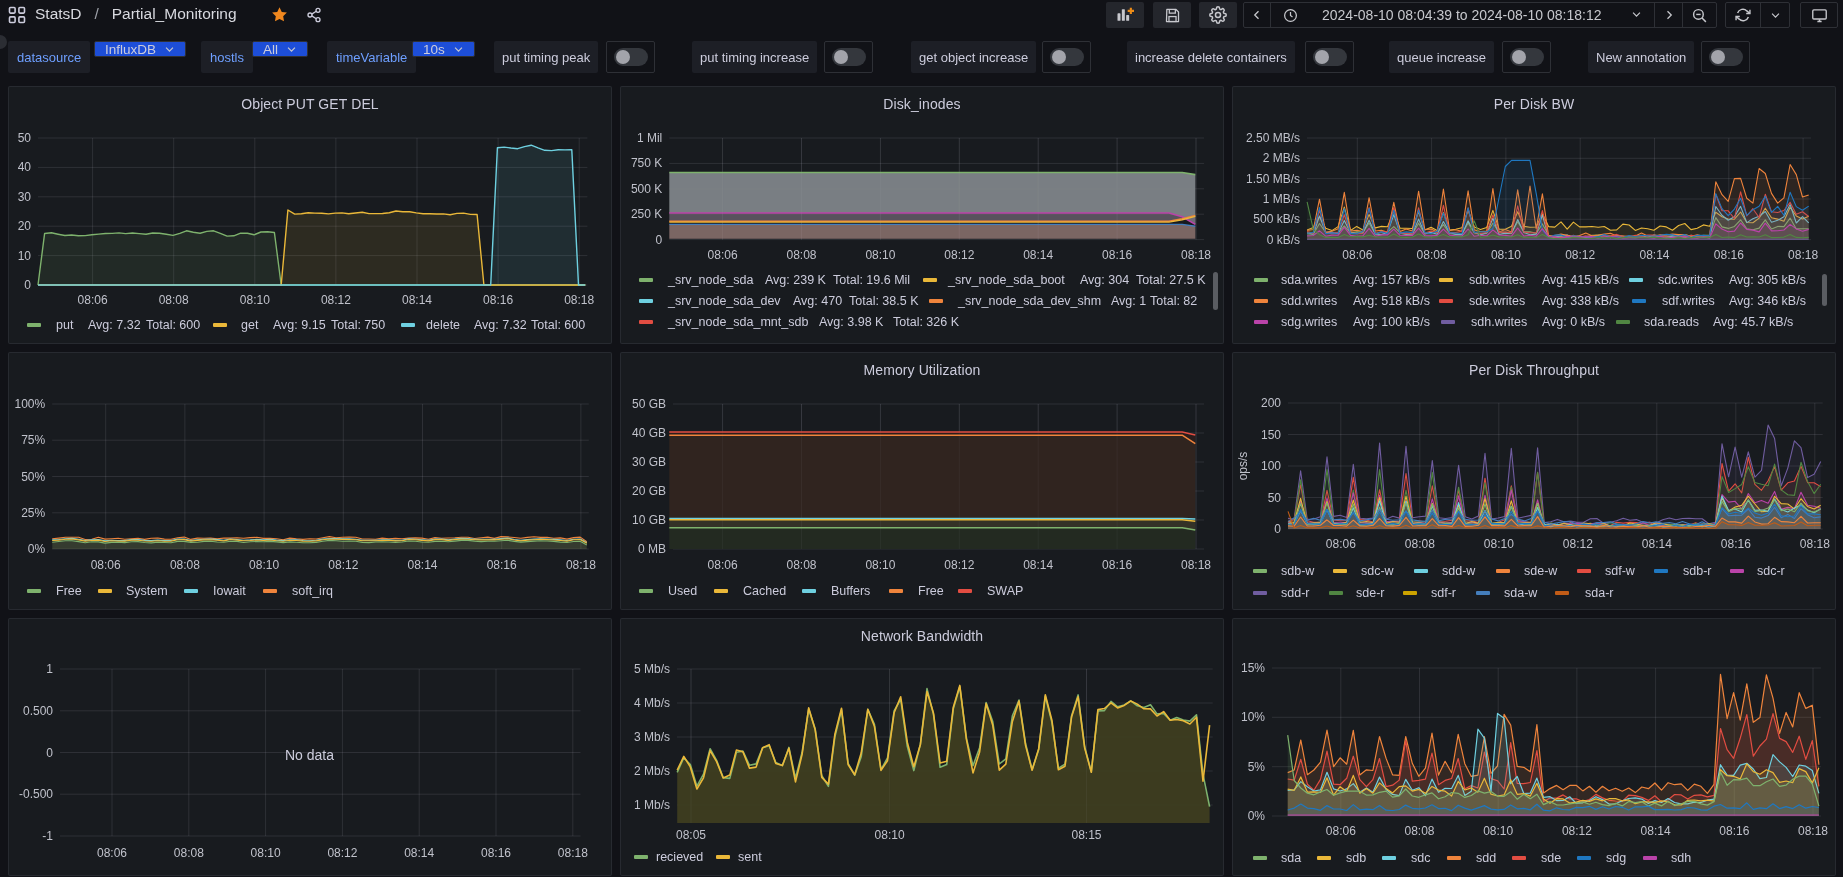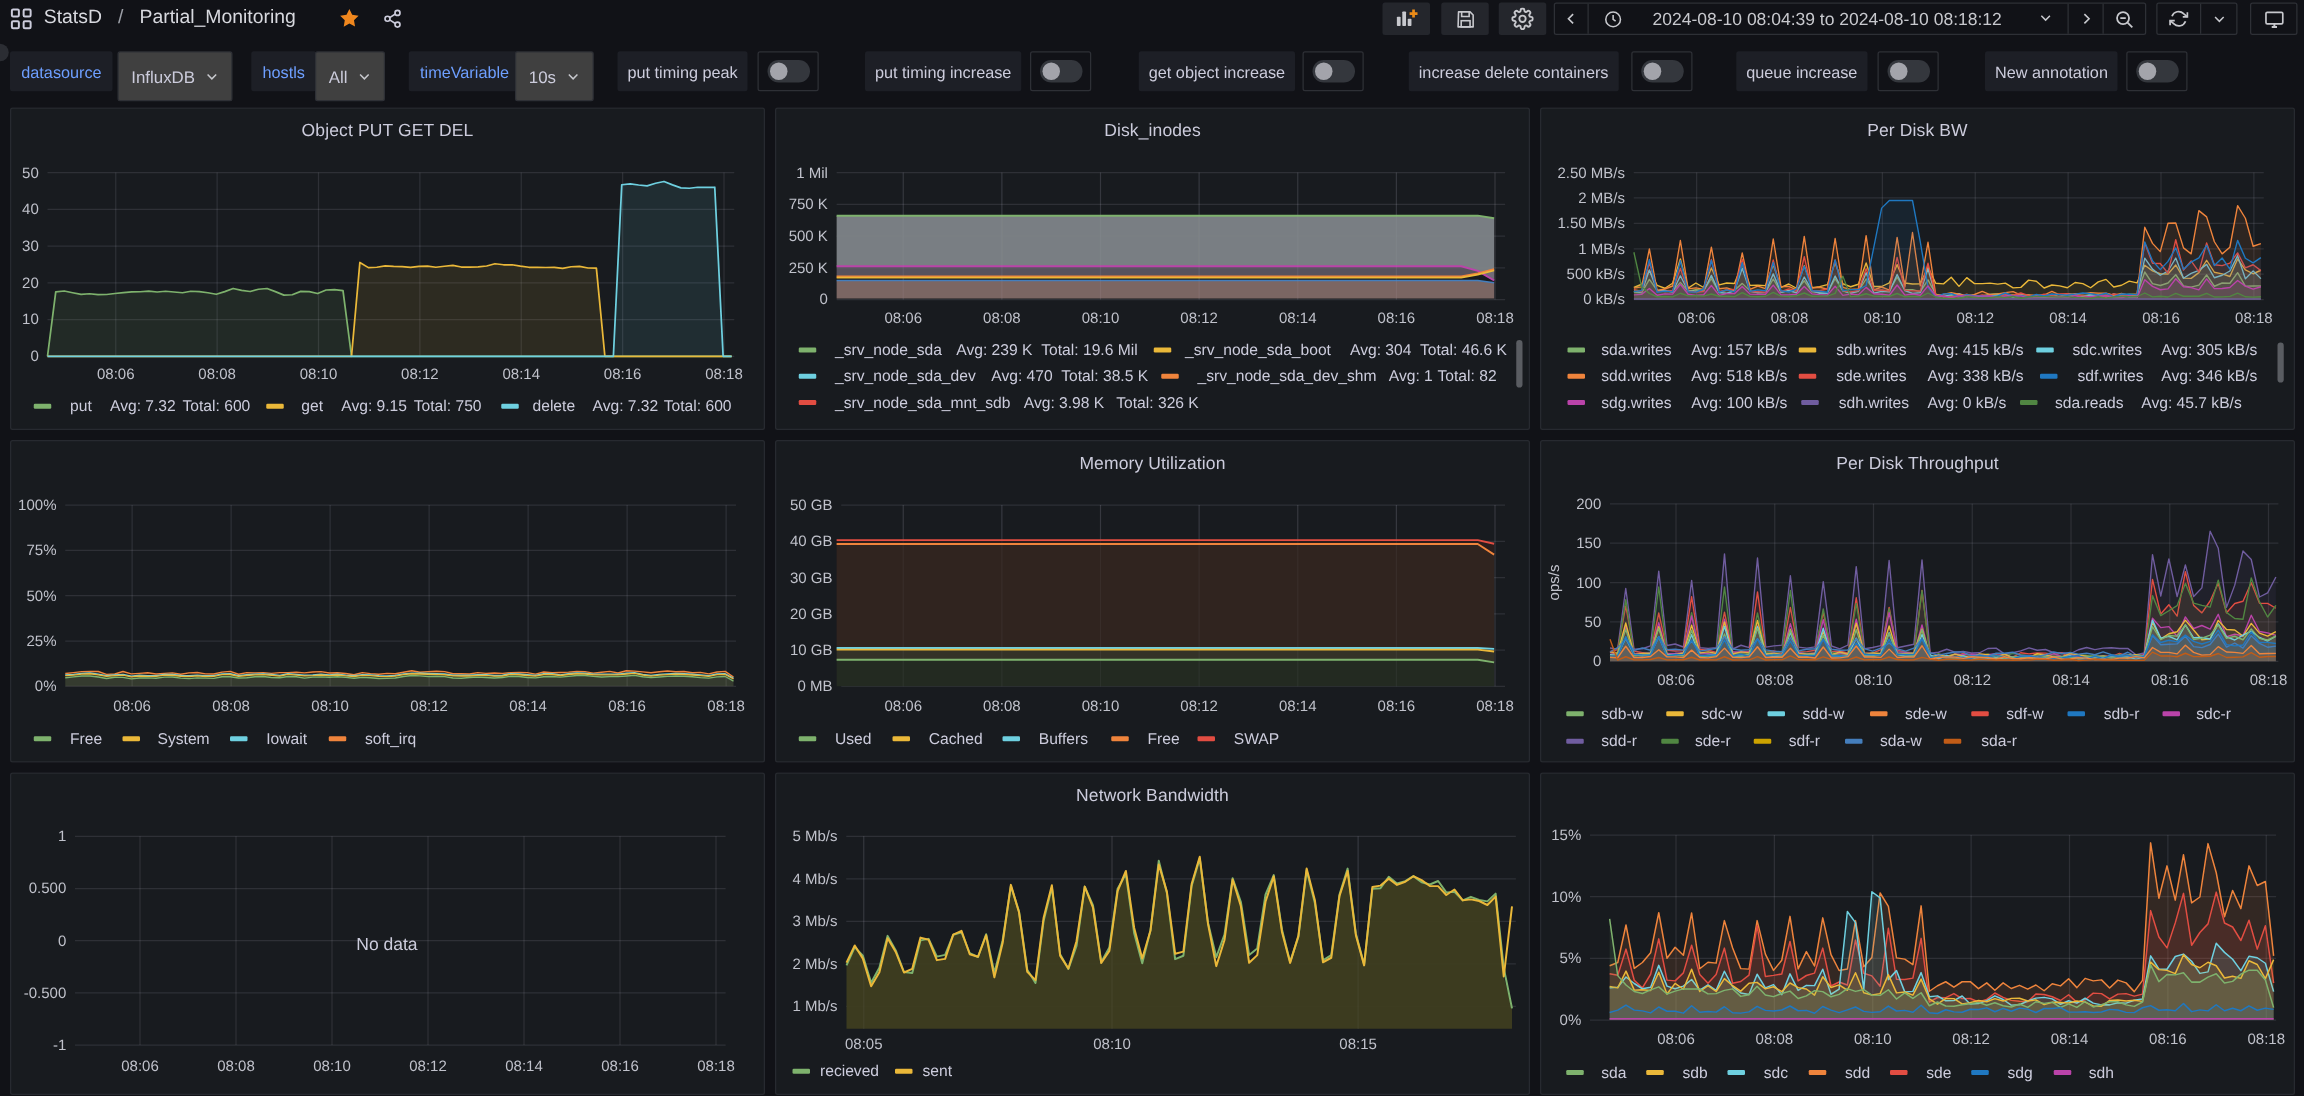--- a/index.html
+++ b/index.html
@@ -7,21 +7,21 @@
 .ax { font-size:12px; fill:#c0c2cb; font-family:"Liberation Sans",sans-serif; }
 .lt { position:absolute; font-size:12.5px; color:#ccccdc; white-space:nowrap; }
 .sw { position:absolute; width:14px; height:4px; border-radius:1px; display:block; }
 .nav { position:absolute; left:0; top:0; width:1843px; height:40px; }
 .crumb { position:absolute; top:5px; font-size:15.5px; font-weight:500; color:#d8d9df; }
 .navbtn { position:absolute; top:2px; height:26px; background:#24262c; border-radius:2px; display:flex; align-items:center; justify-content:center; }
 .tool { position:absolute; top:2px; height:26px; border:1px solid #2e3036; border-radius:2px; display:flex; align-items:center; background:#111217; }
 .tsep { width:1px; height:100%; background:#2e3036; }
 .sub { position:absolute; left:0; top:41px; width:1843px; height:32px; }
 .vlabel { position:absolute; top:0; height:32px; background:#1d1f26; border-radius:2px; color:#6e9fff; font-weight:500; font-size:13px; display:flex; align-items:center; padding:0 9px; }
-.vval { position:absolute; top:0; height:40px; background:#404040; border:1px solid #2e3036; border-radius:2px; color:#ccccdc; font-size:13.5px; display:flex; align-items:center; padding:0 10px; gap:8px; }
+.vval { position:absolute; top:0; height:16px; background:#1d4ed8; border:1px solid #2e3036; border-radius:2px; color:#ccccdc; font-size:13.5px; display:flex; align-items:center; padding:0 10px; gap:8px; }
 .tglbl { position:absolute; top:0; height:32px; background:#1d1f26; border-radius:2px; color:#ccccdc; font-weight:500; font-size:13px; display:flex; align-items:center; padding:0 8px; }
 .tgbox { position:absolute; top:0; width:49px; height:32px; border:1px solid #2e3036; border-radius:2px; display:flex; align-items:center; justify-content:center; }
 .pill { display:block; width:34px; height:18px; background:#34373d; border-radius:9px; position:relative; }
 .knob { position:absolute; left:2px; top:2px; width:14px; height:14px; border-radius:50%; background:#a3a4ab; }
 </style></head><body>
 <div class="nav">
   <div style="position:absolute;left:-7px;top:35px;width:14px;height:14px;border-radius:50%;background:#2b2d33;z-index:5"></div>
   <span style="position:absolute;left:8px;top:6px"><svg width="18" height="18" viewBox="0 0 18 18" fill="none" stroke="#ccccdc" stroke-width="1.6">
         <rect x="1.5" y="1.5" width="5.6" height="5.6" rx="1"></rect>
         <rect x="10.9" y="1.5" width="5.6" height="5.6" rx="1"></rect>
@@ -260,21 +260,21 @@
       <line x1="496.1" y1="51" x2="496.1" y2="152.6" stroke="rgba(204,204,220,0.05)" stroke-width="1"></line>
       <line x1="575" y1="51" x2="575" y2="152.6" stroke="rgba(204,204,220,0.05)" stroke-width="1"></line>
     </svg>
     <i class="sw" style="left:18px;top:190.6px;background:#7EB26D"></i>
     <span class="lt" style="left:47px;top:185.6px">_srv_node_sda</span>
     <span class="lt" style="left:144px;top:185.6px">Avg: 239 K</span>
     <span class="lt" style="left:212px;top:185.6px">Total: 19.6 Mil</span>
     <i class="sw" style="left:302px;top:190.6px;background:#EAB839"></i>
     <span class="lt" style="left:327px;top:185.6px">_srv_node_sda_boot</span>
     <span class="lt" style="left:459px;top:185.6px">Avg: 304</span>
-    <span class="lt" style="left:515px;top:185.6px">Total: 46.6 K</span>
+    <span class="lt" style="left:515px;top:185.6px">Total: 27.5 K</span>
     <i class="sw" style="left:18px;top:212px;background:#6ED0E0"></i>
     <span class="lt" style="left:47px;top:207px">_srv_node_sda_dev</span>
     <span class="lt" style="left:172px;top:207px">Avg: 470</span>
     <span class="lt" style="left:228px;top:207px">Total: 38.5 K</span>
     <i class="sw" style="left:308px;top:212px;background:#EF843C"></i>
     <span class="lt" style="left:337px;top:207px">_srv_node_sda_dev_shm</span>
     <span class="lt" style="left:490px;top:207px">Avg: 1</span>
     <span class="lt" style="left:529px;top:207px">Total: 82</span>
     <i class="sw" style="left:18px;top:233.4px;background:#E24D42"></i>
     <span class="lt" style="left:47px;top:228.4px">_srv_node_sda_mnt_sdb</span>

